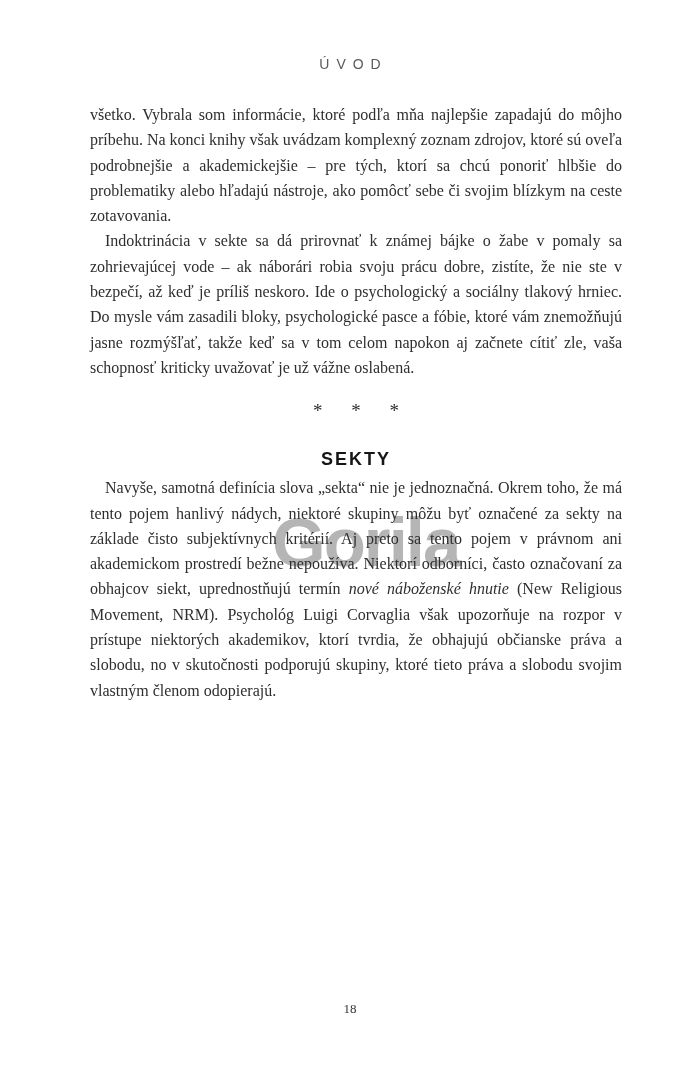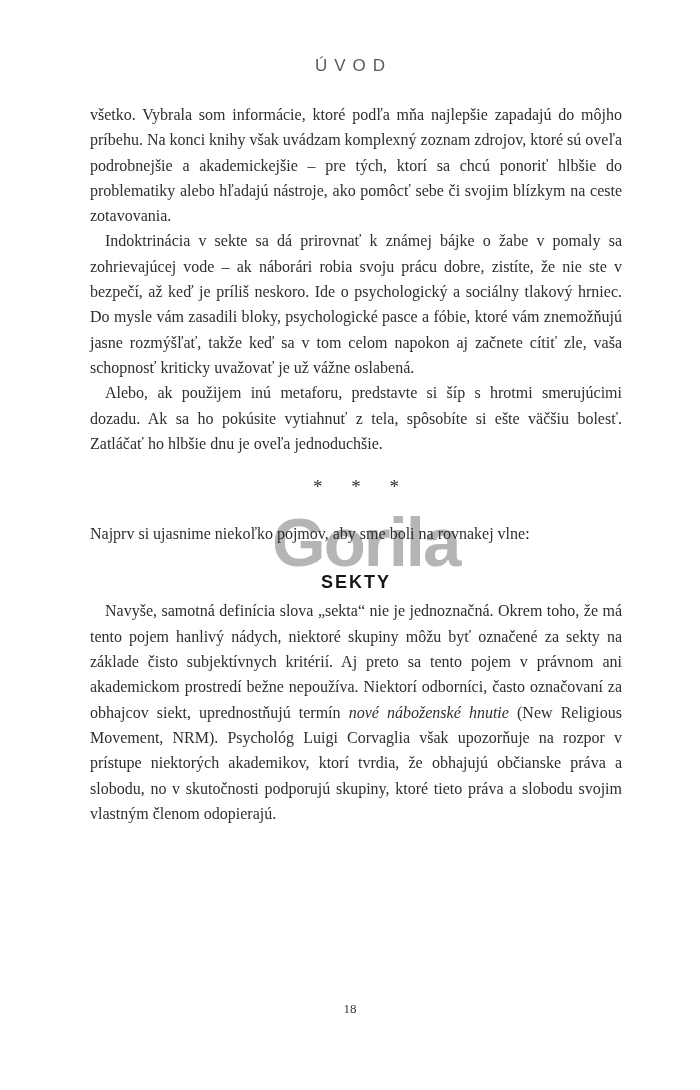--- a/index.html
+++ b/index.html
@@ -16,21 +16,21 @@
     width:700px;height:1090px;
     margin:0 auto;
     background:var(--bg);
     overflow:hidden;
     font-family:"Liberation Serif", serif;
   }
   .running-header{
     position:absolute;top:56px;left:0;right:0;
     text-align:center;
     font-family:"Liberation Sans", sans-serif;
-    font-size:17px;
+    font-size:14px;
     letter-spacing:7px;
     padding-left:7px; 
     color:var(--header);
     z-index:2;
   }
   .watermark{
     position:absolute;
     left:235px;top:503px;
     font-family:Liberation Sans, sans-serif;
     font-weight:bold;
@@ -88,21 +88,19 @@
 <body>
 
 <div class="sheet">
   <div class="running-header">ÚVOD</div>
 
   <div class="watermark">Gorila</div>
 
   <main class="content">
       <p class="para"><span>všetko. Vybrala som informácie, ktoré podľa mňa najlepšie zapadajú do môjho príbehu. Na konci knihy však uvádzam komplexný zoznam zdrojov, ktoré sú oveľa podrobnejšie a akademickejšie – pre tých, ktorí sa chcú ponoriť hlbšie do problematiky alebo hľadajú nástroje, ako pomôcť sebe či svojim blízkym na ceste zotavovania.</span></p>
       <p class="para indent"><span>Indoktrinácia v sekte sa dá prirovnať k známej bájke o žabe v pomaly sa zohrievajúcej vode – ak náborári robia svoju prácu dobre, zistíte, že nie ste v bezpečí, až keď je príliš neskoro. Ide o psychologický a sociálny tlakový hrniec. Do mysle vám zasadili bloky, psychologické pasce a fóbie, ktoré vám znemožňujú jasne rozmýšľať, takže keď sa v tom celom napokon aj začnete cítiť zle, vaša schopnosť kriticky uvažovať je už vážne oslabená.</span></p>
-      <p class="para indent"><span>Alebo, ak použijem inú metaforu, predstavte si šíp s hrotmi smerujúcimi dozadu. Ak sa ho pokúsite vytiahnuť z tela, spôsobíte si ešte väčšiu bolesť. Zatláčať ho hlbšie dnu je oveľa jednoduchšie.</span></p>
       <div class="stars">* * *</div>
-      <p class="para"><span>Najprv si ujasnime niekoľko pojmov, aby sme boli na rovnakej vlne:</span></p>
       <h2 class="heading">SEKTY</h2>
       <p class="para indent"><span>Navyše, samotná definícia slova „sekta“ nie je jednoznačná. Okrem toho, že má tento pojem hanlivý nádych, niektoré skupiny môžu byť označené za sekty na základe čisto subjektívnych kritérií. Aj preto sa tento pojem v právnom ani akademickom prostredí bežne nepoužíva. Niektorí odborníci, často označovaní za obhajcov siekt, uprednostňujú termín </span><em>nové náboženské hnutie</em><span> (New Religious Movement, NRM). Psychológ Luigi Corvaglia však upozorňuje na rozpor v prístupe niektorých akademikov, ktorí tvrdia, že obhajujú občianske práva a slobodu, no v skutočnosti podporujú skupiny, ktoré tieto práva a slobodu svojim vlastným členom odopierajú.</span></p>
     </main>
 
   <div class="page-number">18</div>
 </div>
 
 </body></html>

